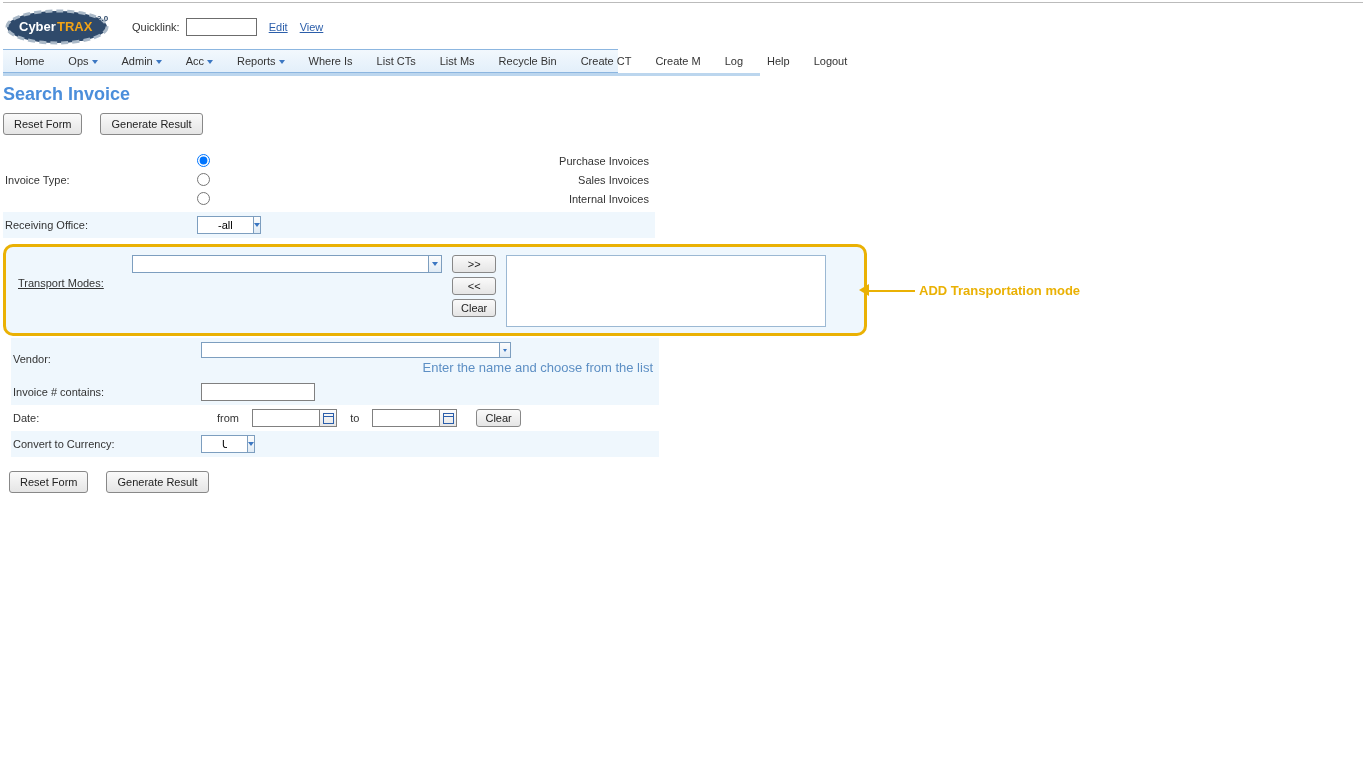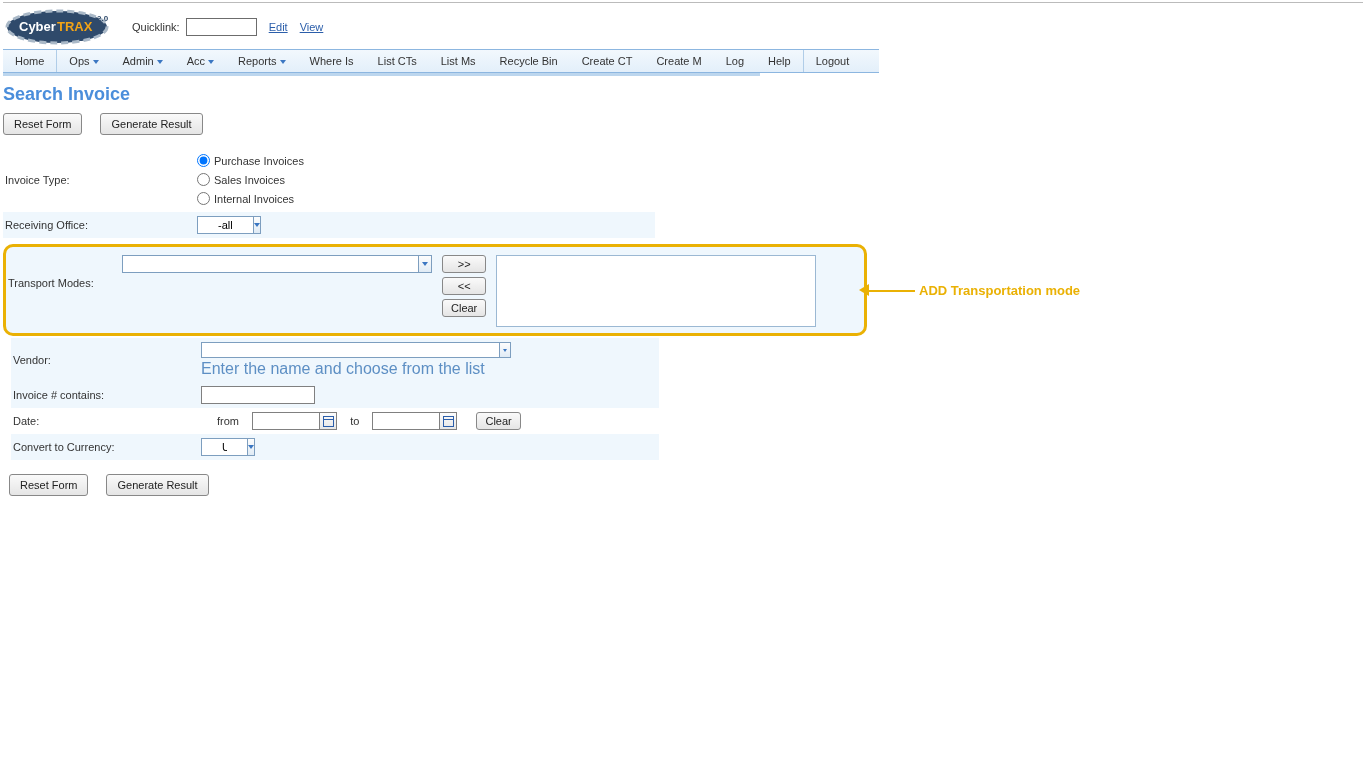--- a/index.html
+++ b/index.html
@@ -9,21 +9,21 @@
   
   
   .header { display:flex; align-items:center; padding:2px 0 4px 0; }
   .logo { display:inline-block; width:105px; height:36px; margin-left:2px; }
   .quicklink-wrap { margin-left:22px; display:flex; align-items:center; gap:6px; }
   .quicklink-wrap label { font-size:11px; color:#333;}
   .ql-input { width:65px; height:14px; border:1px solid #6c6c6c; font-size:11px; padding:1px 2px;}
   .header-link { color:#2b5eaa; text-decoration:underline; font-size:11px; cursor:pointer; margin-left:6px;}
 
   
-  .navbar { width:876px; background:linear-gradient(#f2f8fd,#e3effa); border-top:1px solid #8cb6e0; border-bottom:1px solid #8cb6e0; display:flex; align-items:stretch; font-size:11px;}
+  .navbar { width:615px; background:linear-gradient(#f2f8fd,#e3effa); border-top:1px solid #8cb6e0; border-bottom:1px solid #8cb6e0; display:flex; align-items:stretch; font-size:11px;}
   .navbar .sep { width:1px; background:#b0cde8; }
   .nav-item { padding:5px 12px; cursor:pointer; color:#333; display:flex; align-items:center; gap:3px; white-space:nowrap;}
   .caret { width:0;height:0;border-left:3px solid transparent;border-right:3px solid transparent;border-top:4px solid #3b77c2; margin-top:1px;}
   .nav-stripe { height:3px; width:757px; background:#bcd6ee;}
   
   
   .page-title { color:#4b8edb; font-size:18px; font-weight:bold; margin:8px 0 8px 0;}
   
   
   .btn { background:linear-gradient(#fafafa,#e5e5e5); border:1px solid #888; border-radius:3px; padding:4px 10px; font-size:11px; cursor:pointer; color:#222;}
@@ -42,40 +42,40 @@
   
   .dd { display:inline-flex; align-items:stretch; border:1px solid #7d9ebf; height:16px; background:#fff;}
   .dd input { border:none; outline:none; font-size:11px; padding:0 20px; width:calc(100% - 16px);}
   .dd .dd-btn { width:14px; background:linear-gradient(#fdfdfd,#e0ebf5); border-left:1px solid #7d9ebf; display:flex; align-items:center; justify-content:center; cursor:pointer;}
   .dd .dd-btn .tri { width:0;height:0;border-left:3px solid transparent;border-right:3px solid transparent;border-top:4px solid #3b77c2;}
   
   
   .tm-wrap { position:relative; }
   .tm-box { border:3px solid #eab104; border-radius:10px; padding:6px 6px 6px 0; background:#eff7fd; width:852px; position:relative; }
   .tm-inner { display:flex; align-items:stretch; }
-  .tm-label { width:110px; padding:24px 4px 0 2px; font-size:11px;}
+  .tm-label { width:110px; padding:24px 4px 0 12px; font-size:11px;text-decoration:underline;}
   .tm-mid { display:flex; gap:10px; }
   .tm-dd { width:308px; margin-top:2px;}
   .tm-btn-col { display:flex; flex-direction:column; gap:4px; margin-top:2px;}
   .tm-list { border:1px solid #9bb8d3; width:318px; height:70px; background:#fff; margin-top:2px;}
   .tm-arrow-line { position:absolute; top:50%; left:862px; width:50px; height:2px; background:#eab104;}
   .tm-arrow-head { position:absolute; top:50%; left:856px; transform:translateY(-50%); width:0;height:0;border-top:6px solid transparent;border-bottom:6px solid transparent;border-right:10px solid #eab104;}
   .tm-arrow-text { position:absolute; top:50%; left:916px; transform:translateY(-50%); color:#eab104; font-weight:bold; font-size:13px; white-space:nowrap;}
   
   
   .text-input { border:1px solid #808080; height:14px; font-size:11px; padding:1px 3px;}
   .date-input-wrap { display:inline-flex; align-items:stretch; border:1px solid #808080; height:16px;}
   .date-input-wrap input { border:none; outline:none; width:60px; font-size:11px; padding:0 3px;}
   .cal-btn { width:16px; background:linear-gradient(#fdfdfd,#e6e6e6); border-left:1px solid #808080; display:flex;align-items:center;justify-content:center; cursor:pointer;}
   .cal-icon { width:9px;height:9px;border:1px solid #2b5eaa; position:relative;}
   .cal-icon::before { content:""; position:absolute; top:2px; left:0; right:0; height:1px; background:#2b5eaa;}
   
-  .hint { color:#5d8fc4; font-size:16px; margin-top:2px;}
+  .hint { color:#5d8fc4; font-size:13px; margin-top:2px;text-align:right;}
   input[type=radio], input[type=checkbox]{ margin:0 4px 0 0; vertical-align:middle;}
-  .radio-row { display:flex; align-items:center; padding:3px 0;}
+  .radio-row { display:flex; align-items:center; padding:3px 0;justify-content:space-between;}
   
   .vendor-dd { display:inline-flex; border:1px solid #7d9ebf; height:14px; width:308px; background:#fff;}
   .vendor-dd input { border:none; width:calc(100% - 12px); font-size:10px; padding:0 3px; outline:none;}
   .vendor-dd .dd-btn { width:10px; border-left:1px solid #7d9ebf; background:linear-gradient(#fdfdfd,#e0ebf5); display:flex;align-items:center;justify-content:center; cursor:pointer;}
   .vendor-dd .tri { border-left:2px solid transparent;border-right:2px solid transparent;border-top:3px solid #3b77c2; width:0;height:0;}
 
   .amount-input { width:48px; height:14px; border:1px solid #808080; font-size:11px; padding:1px 3px;}
   .amount-dec { width:18px; height:14px; border:1px solid #808080; font-size:11px; padding:1px 3px;}
 </style>
 </head>

